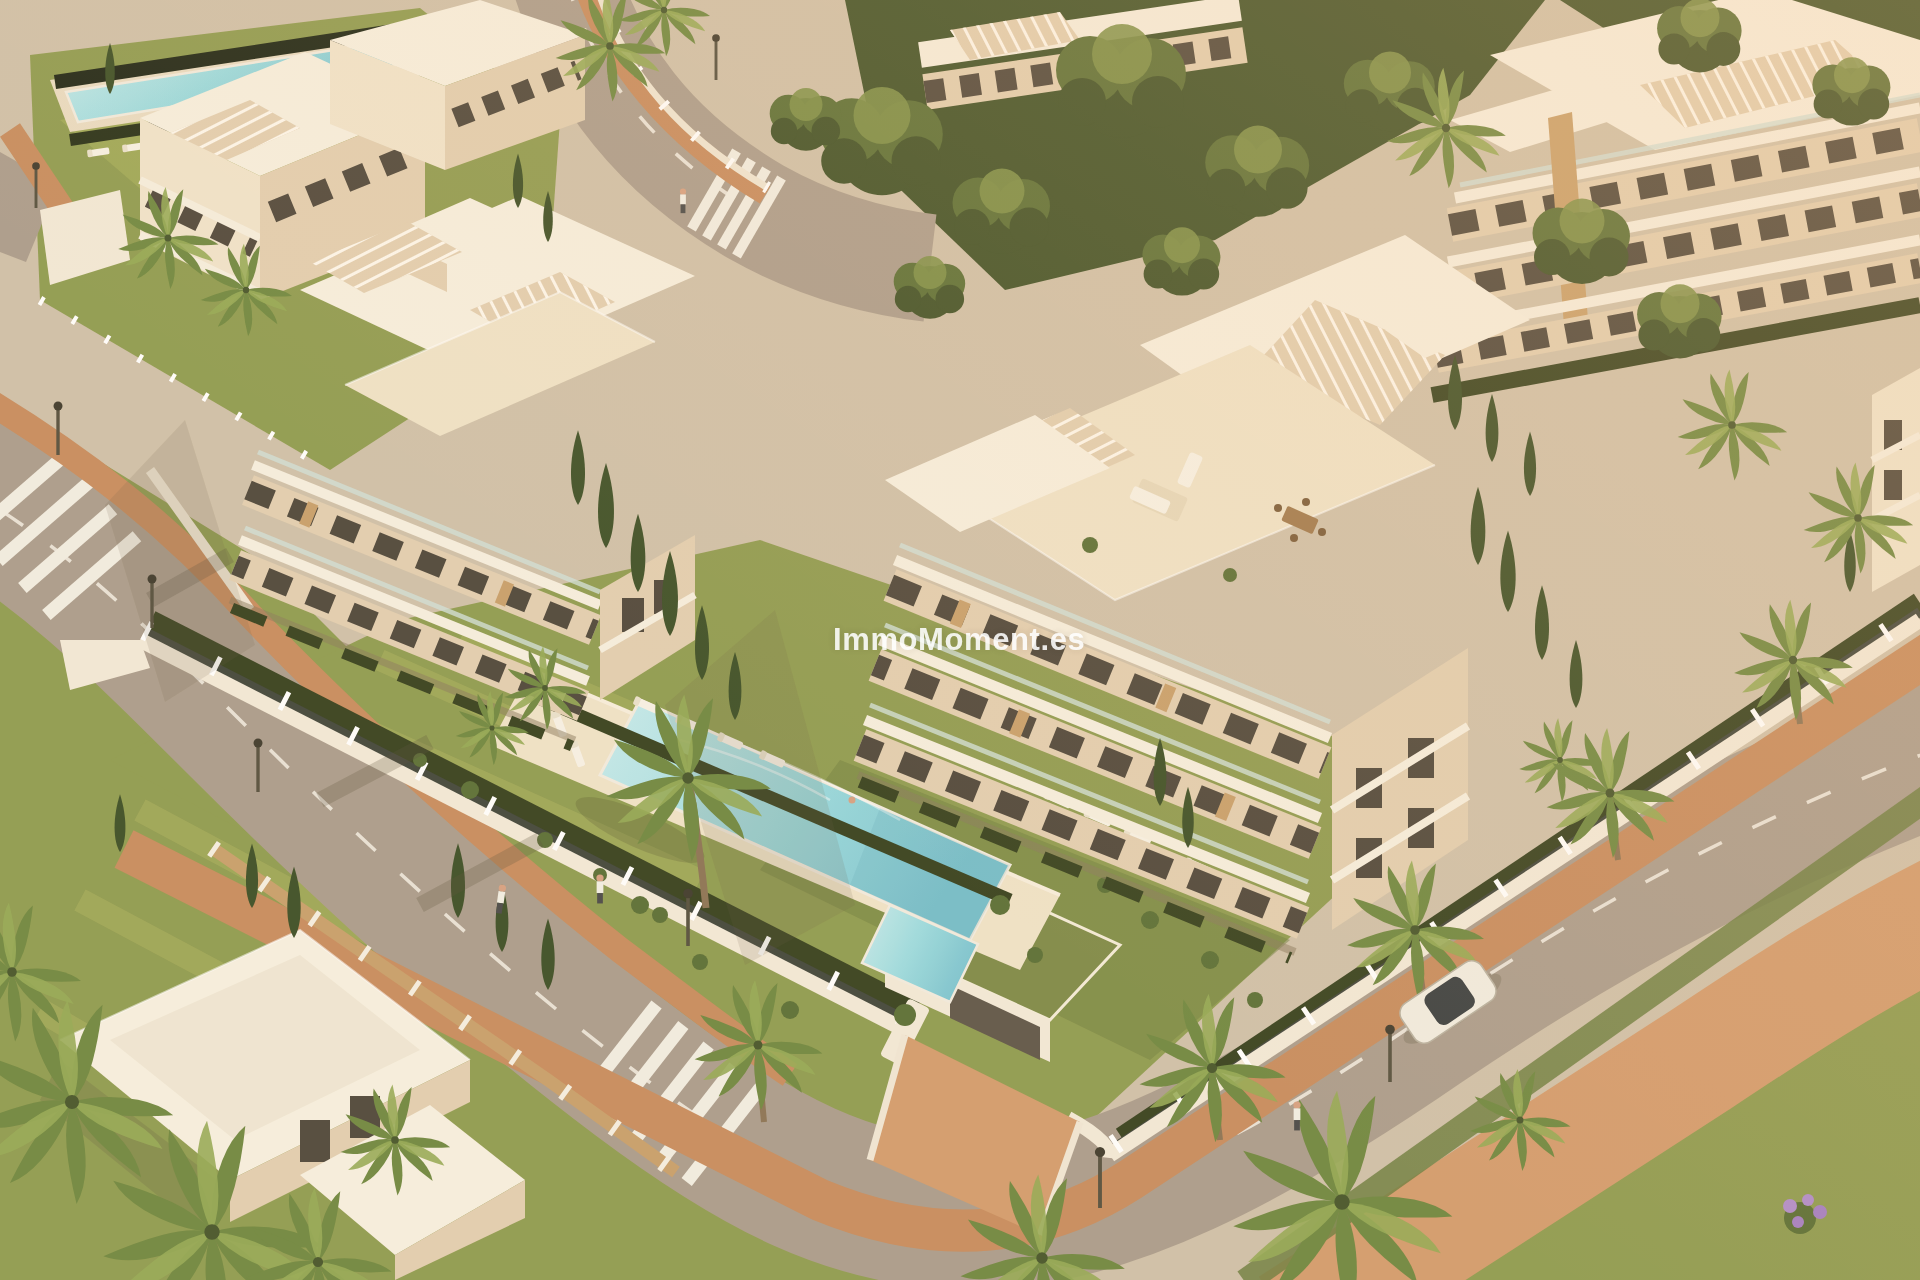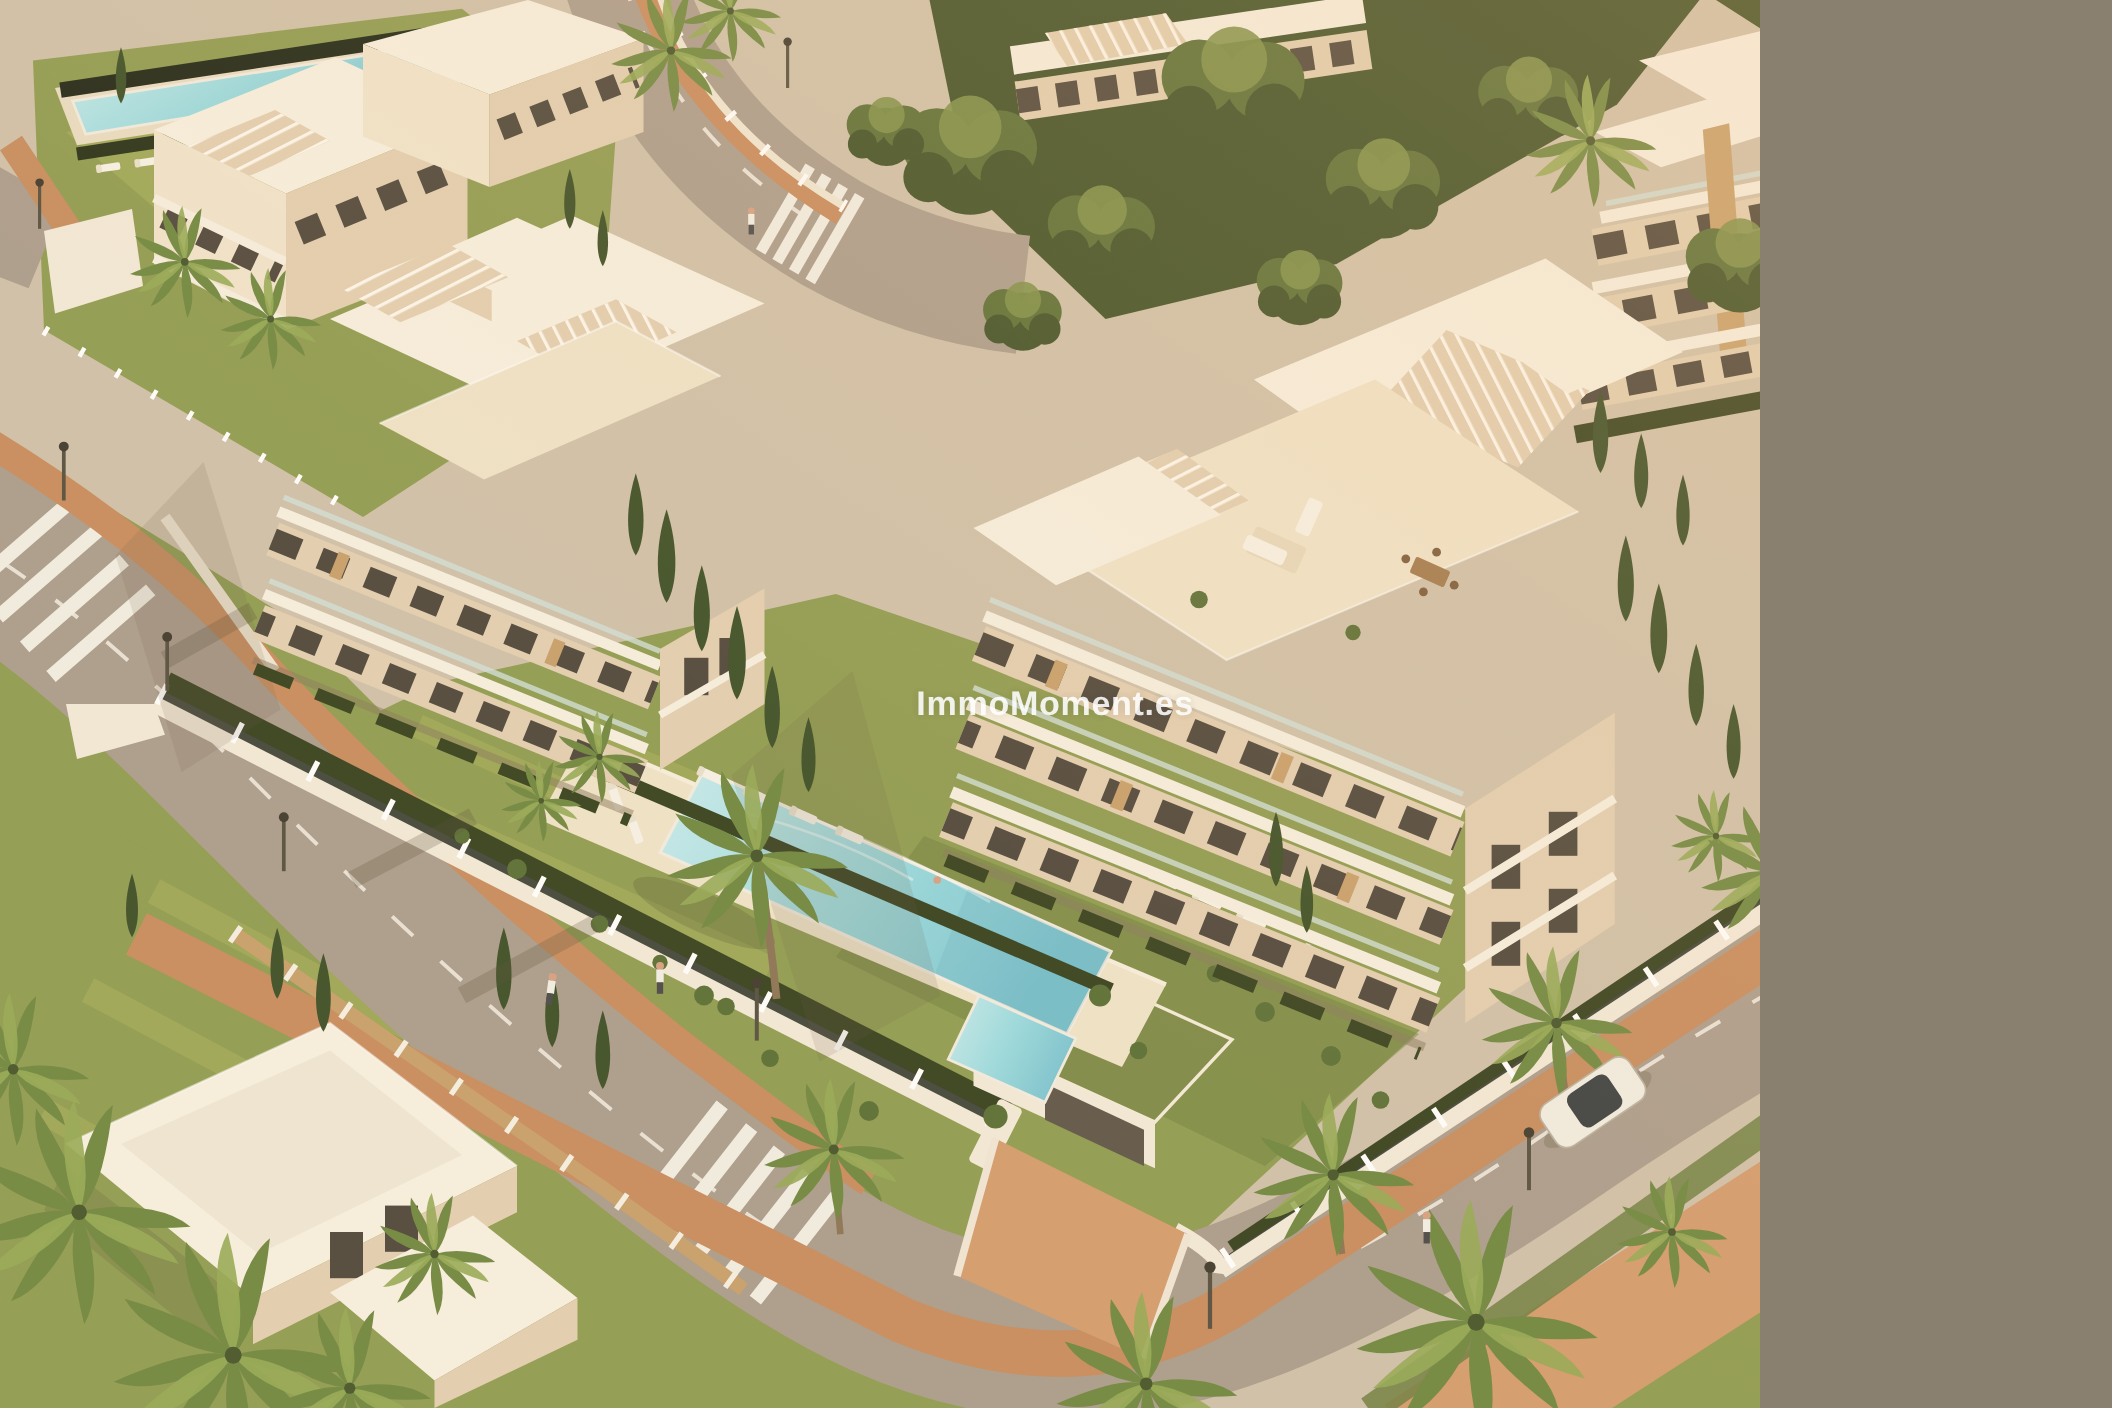--- a/index.html
+++ b/index.html
@@ -6,21 +6,21 @@
     --base:#cfc1aa; --road:#ab9d8d; --road-light:#bfb1a1; --dash:#f3efe5;
     --terracotta:#c78c5f; --terracotta-light:#d39c6e;
     --grass:#8f9c51; --grass-light:#a9b15e; --grass-dark:#6f7f42;
     --hedge:#36411f; --tree-dark:#3f5128; --tree-mid:#5a6f36; --tree-light:#7d9048;
     --cypress:#3c4f27; --palm:#6f8841; --palm-light:#95aa55;
     --roof:#f7f0e1; --facade:#f0e4cd; --facade-shade:#e2cfb2; --shadow-warm:#c4b192;
     --window:#4e473c; --wood:#c8a06c; --wall:#f3ead9; --railing:#41463c;
     --pool-light:#c8ecee; --pool-deep:#7cc5d2; --deck:#efe3c9; --watermark-color:#ffffff;
   }
   html,body{margin:0;padding:0;background:#8a8070;}
-  .stage{position:relative;width:1600px;height:1280px;overflow:hidden;
+  .stage{position:relative;width:1920px;height:1280px;overflow:hidden;
          font-family:"Liberation Sans",sans-serif;}
   svg{position:absolute;left:0;top:0;display:block;}
   .f-grass{fill:var(--grass)} .f-grassl{fill:var(--grass-light)} .f-grassd{fill:var(--grass-dark)}
   .f-roof{fill:var(--roof)} .f-fac{fill:var(--facade)} .f-facs{fill:var(--facade-shade)}
   .f-deck{fill:var(--deck)} .f-terral{fill:var(--terracotta-light)} .f-wall{fill:var(--wall)} .f-window{fill:var(--window)}
   .f-wood{fill:var(--wood)} .f-road{fill:var(--road)}
   .s-road{stroke:var(--road);fill:none} .s-terra{stroke:var(--terracotta);fill:none}
   .s-terral{stroke:var(--terracotta-light);fill:none}
   .s-wall{stroke:var(--wall);fill:none} .s-rail{stroke:var(--railing);fill:none}
   .s-hedge{stroke:var(--hedge);fill:none} .s-wood{stroke:var(--wood);fill:none}

